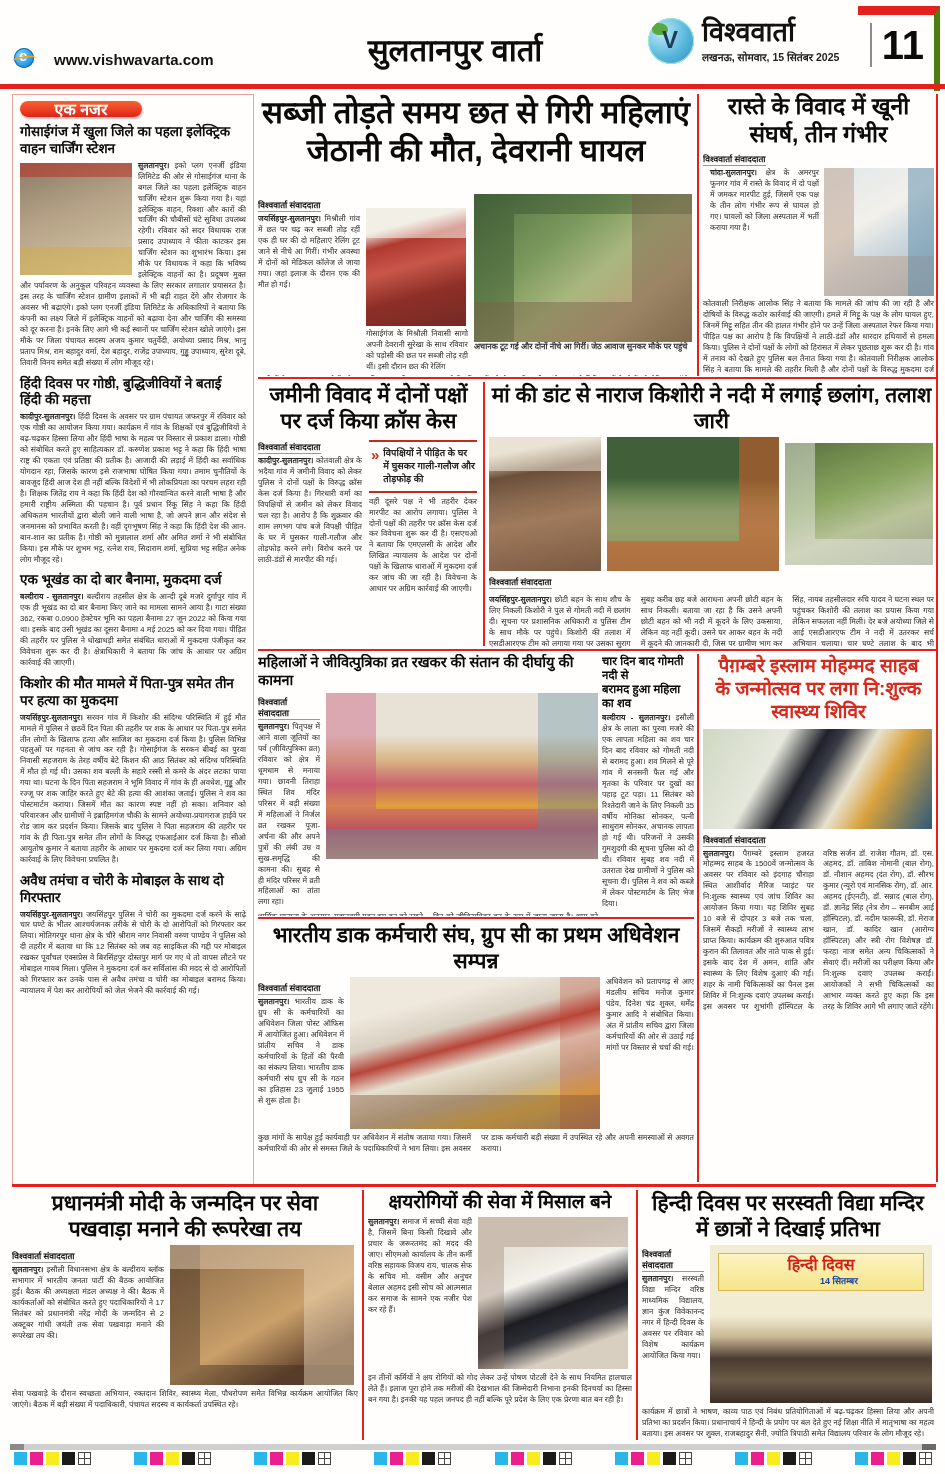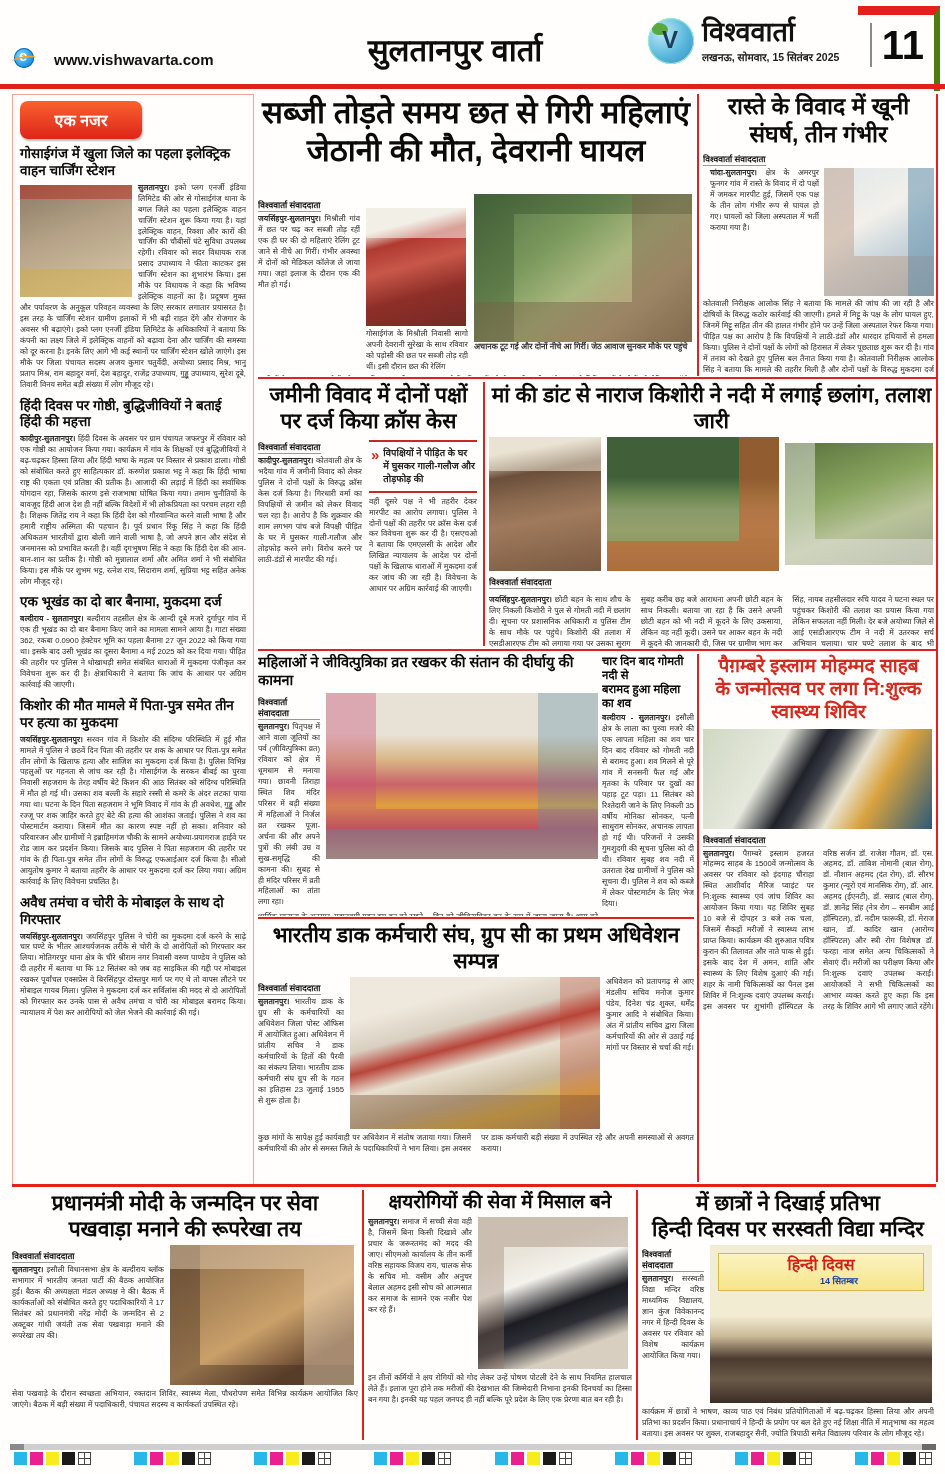--- a/index.html
+++ b/index.html
@@ -34,21 +34,21 @@
   .byline{font-weight:bold;font-size:8.5px;color:#111;border-bottom:1px solid #999;display:inline-block;padding-bottom:1px;margin:3px 0 2px 0;}
   .dl{font-weight:bold;}
   .bt{font-size:7.7px;line-height:1.42;text-align:justify;color:#2a2a2a;}
   .cap{font-size:8px;font-weight:bold;color:#333;line-height:1.25;}
   .ph{background:#cbb9a2;position:relative;overflow:hidden;flex:none;}
   .vsep{position:absolute;width:2px;background:#e3201b;}
   .hsep{position:absolute;height:2px;background:#e3201b;}
   
   .leftcol{position:absolute;left:12px;top:94px;width:242px;height:1092px;border:1px solid #f0a49c;
            padding:6px 7px;box-sizing:border-box;overflow:hidden;}
-  .ek-banner{width:122px;height:38px;border-radius:8px;background:linear-gradient(#f8622e,#df241a);
+  .ek-banner{width:122px;height:16px;border-radius:8px;background:linear-gradient(#f8622e,#df241a);
              color:#fff;font-weight:bold;font-size:16px;display:flex;align-items:center;justify-content:center;
              box-shadow:1px 2px 2px rgba(0,0,0,.25);margin-bottom:6px;}
   .lc-hl{font-size:13.5px;font-weight:bold;color:#0c0c0c;line-height:1.25;margin:7px 0 3px 0;text-align:left;}
   
   .pq{border-top:2px solid #c62a1e;border-bottom:2px solid #c62a1e;padding:5px 2px;margin:4px 0;display:flex;gap:4px;}
   .pq-mark{color:#d62a1e;font-weight:bold;font-size:15px;line-height:1;}
   .pq-text{font-weight:bold;font-size:9.5px;line-height:1.35;color:#222;}
   
   .hd-banner{position:absolute;left:8px;top:8px;right:8px;background:linear-gradient(#fbf3c2,#f6e58a);
              border:1px solid #d8b84a;text-align:center;padding:2px 0 3px 0;}
@@ -296,22 +296,22 @@
         <span>समाज में सच्ची सेवा वही है, जिसमें बिना किसी दिखावे और प्रचार के जरूरतमंद को मदद की जाए। सीएमओ कार्यालय के तीन कर्मी वरिष्ठ सहायक विजय राय, चालक सेफ के सचिव मो. वसीम और अनुचर बेलाल अहमद इसी सोच को आत्मसात कर समाज के सामने एक नजीर पेश कर रहे हैं।</span></div>
       <div class="ph" style="width:150px;height:152px;background:linear-gradient(160deg,#e9e4da 25%,#f4f2ec 40%,#1c1c22 58%,#2e2e36 68%,#d8cfc0 82%);box-shadow:inset 26px 30px 0 rgba(150,120,100,.35);"></div>
     </div>
     <div class="bt" style="margin-top:4px;">इन तीनों कर्मियों ने क्षय रोगियों को गोद लेकर उन्हें पोषण पोटली देने के साथ नियमित हालचाल लेते हैं। इलाज पूरा होने तक मरीजों की देखभाल की जिम्मेदारी निभाना इनकी दिनचर्या का हिस्सा बन गया है। इनकी यह पहल जनपद ही नहीं बल्कि पूरे प्रदेश के लिए एक प्रेरणा बात बन रही है।</div>
   </div>
 
   <div class="vsep" style="left:636px;top:1190px;height:250px;"></div>
 
   <div class="story" style="left:642px;top:1190px;width:292px;height:252px;">
     <div class="hl" style="font-size:21px;">
+      <div>हिन्दी दिवस पर सरस्वती विद्या मन्दिर</div>
       <div>में छात्रों ने दिखाई प्रतिभा</div>
-      <div>हिन्दी दिवस पर सरस्वती विद्या मन्दिर</div>
     </div>
     <div style="display:flex;gap:6px;margin-top:4px;">
       <div style="width:62px;flex:none;">
         <div class="byline">विश्ववार्ता संवाददाता</div>
         <div class="bt"><span class="dl">सुलतानपुर।</span>
           <span>सरस्वती विद्या मन्दिर वरिष्ठ माध्यमिक विद्यालय, ज्ञान कुंज विवेकानन्द नगर में हिन्दी दिवस के अवसर पर रविवार को विशेष कार्यक्रम आयोजित किया गया।</span></div>
       </div>
       <div class="ph" style="width:222px;height:158px;background:linear-gradient(180deg,#f2ecd2 45%,#c9b896 58%,#4a3a30 72%,#6a5a48 85%,#3a2e26);">
         <div class="hd-banner">
           <div class="hd-b1">हिन्दी दिवस</div>

